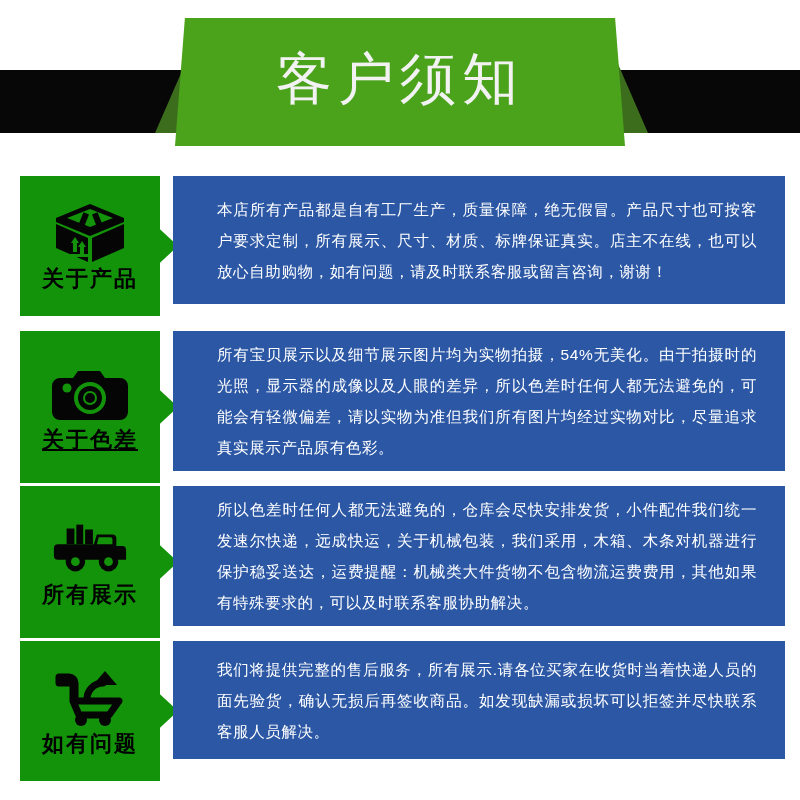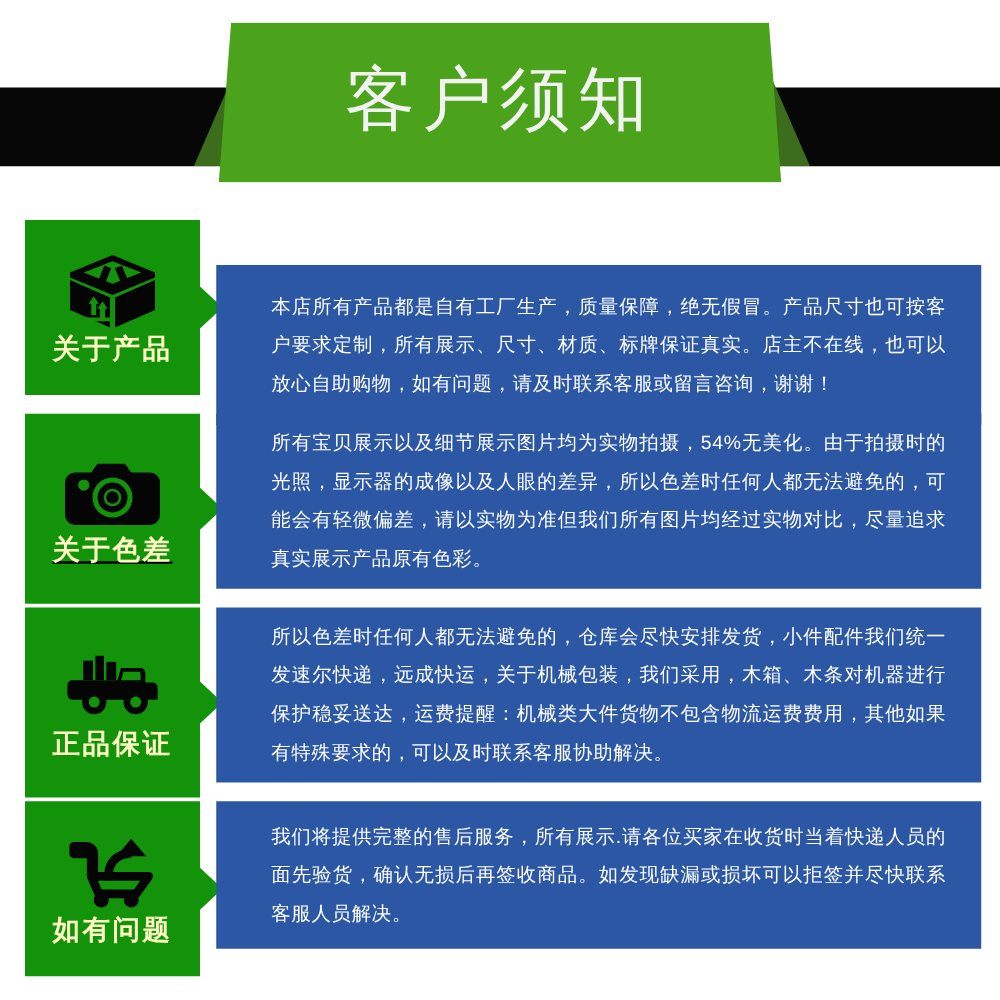--- a/index.html
+++ b/index.html
@@ -99,21 +99,21 @@
   .badge-icon {
     width: 78px;
     height: 62px;
     display: flex;
     align-items: center;
     justify-content: center;
     margin-bottom: 4px;
   }
   .badge-icon svg { display: block; }
   .badge-label {
-    color: #fef9c3;
+    color: #000000;
     font-size: 22px;
     font-weight: bold;
     letter-spacing: 2px;
     line-height: 1;
     white-space: nowrap;
   }
   .panel {
     position: absolute;
     left: 173px;
     top: 0;
@@ -159,21 +159,21 @@
         <g fill="#13930a">
           <polygon points="18,41 22,35 26,41 24,41 24,50 20,50 20,41"></polygon>
           <polygon points="25,45 29,39 33,45 31,45 31,54 27,54 27,45"></polygon>
           <rect x="16" y="52" width="19" height="3"></rect>
         </g>
       </svg>
     </div>
     <div class="badge-label">关于产品</div>
   </div>
   <div class="badge-arrow" style="top:42px;height:56px;"></div>
-  <div class="panel" style="height:128px;margin-top:36px;">
+  <div class="panel" style="height:128px;">
     <div class="panel-text">本店所有产品都是自有工厂生产，质量保障，绝无假冒。产品尺寸也可按客户要求定制，所有展示、尺寸、材质、标牌保证真实。店主不在线，也可以放心自助购物，如有问题，请及时联系客服或留言咨询，谢谢！</div>
   </div>
 </div>
 
 <div class="row" id="row1" style="top:331px;">
   <div class="badge" style="height:152px;text-decoration:underline;">
     <div class="badge-icon">
       <svg width="76" height="58" viewBox="0 0 76 58" aria-hidden="true">
         <path d="M26 6 h22 l5 7 h15 a8 8 0 0 1 8 8 v26 a8 8 0 0 1 -8 8 h-60 a8 8 0 0 1 -8 -8 v-26 a8 8 0 0 1 8 -8 h13 z" fill="#050505"></path>
         <circle cx="38" cy="33" r="16" fill="#13930a"></circle>
@@ -199,21 +199,21 @@
         <rect x="26" y="4" width="7" height="20" fill="#050505"></rect>
         <rect x="35" y="9" width="8" height="15" fill="#050505"></rect>
         <path d="M12 24 h32 l3 -10 h16 a4 4 0 0 1 4 4 v8 h6 a4 4 0 0 1 4 4 v10 h-70 a4 4 0 0 1 -4 -4 v-8 a4 4 0 0 1 4 -4 z" fill="#050505"></path>
         <path d="M49 17 h12 a2 2 0 0 1 2 2 v5 h-16 z" fill="#13930a"></path>
         <circle cx="25" cy="42" r="10" fill="#050505"></circle>
         <circle cx="25" cy="42" r="4.5" fill="#13930a"></circle>
         <circle cx="59" cy="42" r="10" fill="#050505"></circle>
         <circle cx="59" cy="42" r="4.5" fill="#13930a"></circle>
       </svg>
     </div>
-    <div class="badge-label">正品保证</div>
+    <div class="badge-label">所有展示</div>
   </div>
   <div class="badge-arrow" style="top:48px;height:56px;"></div>
   <div class="panel" style="height:140px;">
     <div class="panel-text">所以色差时任何人都无法避免的，仓库会尽快安排发货，小件配件我们统一发速尔快递，远成快运，关于机械包装，我们采用，木箱、木条对机器进行保护稳妥送达，运费提醒：机械类大件货物不包含物流运费费用，其他如果有特殊要求的，可以及时联系客服协助解决。</div>
   </div>
 </div>
 
 <div class="row" id="row3" style="top:641px;">
   <div class="badge" style="height:140px;">
     <div class="badge-icon">

